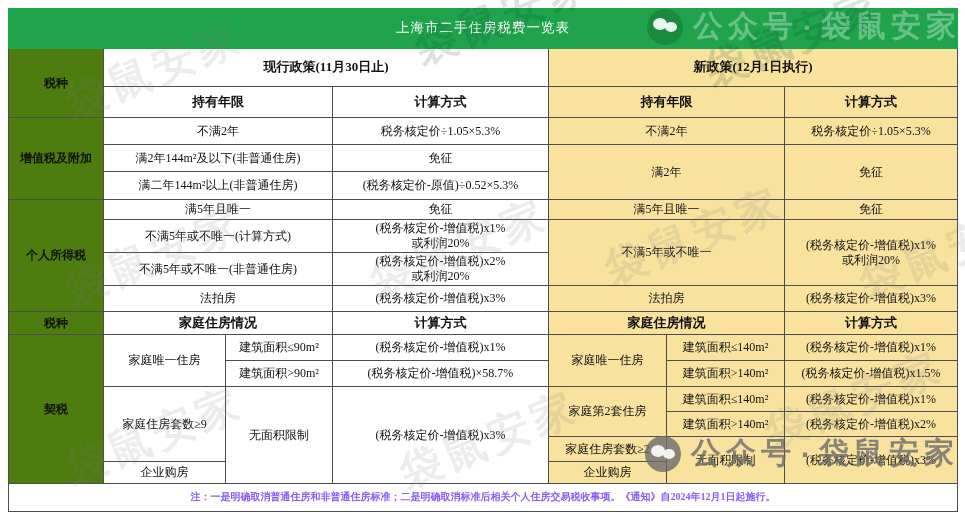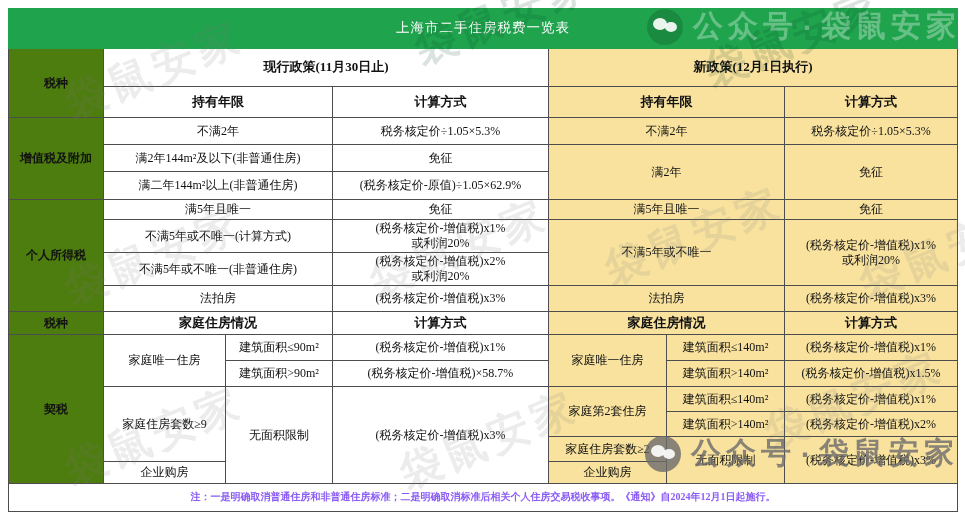--- a/index.html
+++ b/index.html
@@ -89,21 +89,21 @@
       <td class="yellow">税务核定价÷1.05×5.3%</td>
     </tr>
     <tr style="height:27px">
       <td colspan="2">满2年144m²及以下(非普通住房)</td>
       <td>免征</td>
       <td colspan="2" rowspan="2" class="yellow">满2年</td>
       <td rowspan="2" class="yellow">免征</td>
     </tr>
     <tr style="height:28px">
       <td colspan="2">满二年144m²以上(非普通住房)</td>
-      <td>(税务核定价-原值)÷1.05×62.9%</td>
+      <td>(税务核定价-原值)÷0.52×5.3%</td>
     </tr>
 
     <tr style="height:20px">
       <td rowspan="4" class="gray">个人所得税</td>
       <td colspan="2">满5年且唯一</td>
       <td>免征</td>
       <td colspan="2" class="yellow">满5年且唯一</td>
       <td class="yellow">免征</td>
     </tr>
     <tr style="height:33px">

